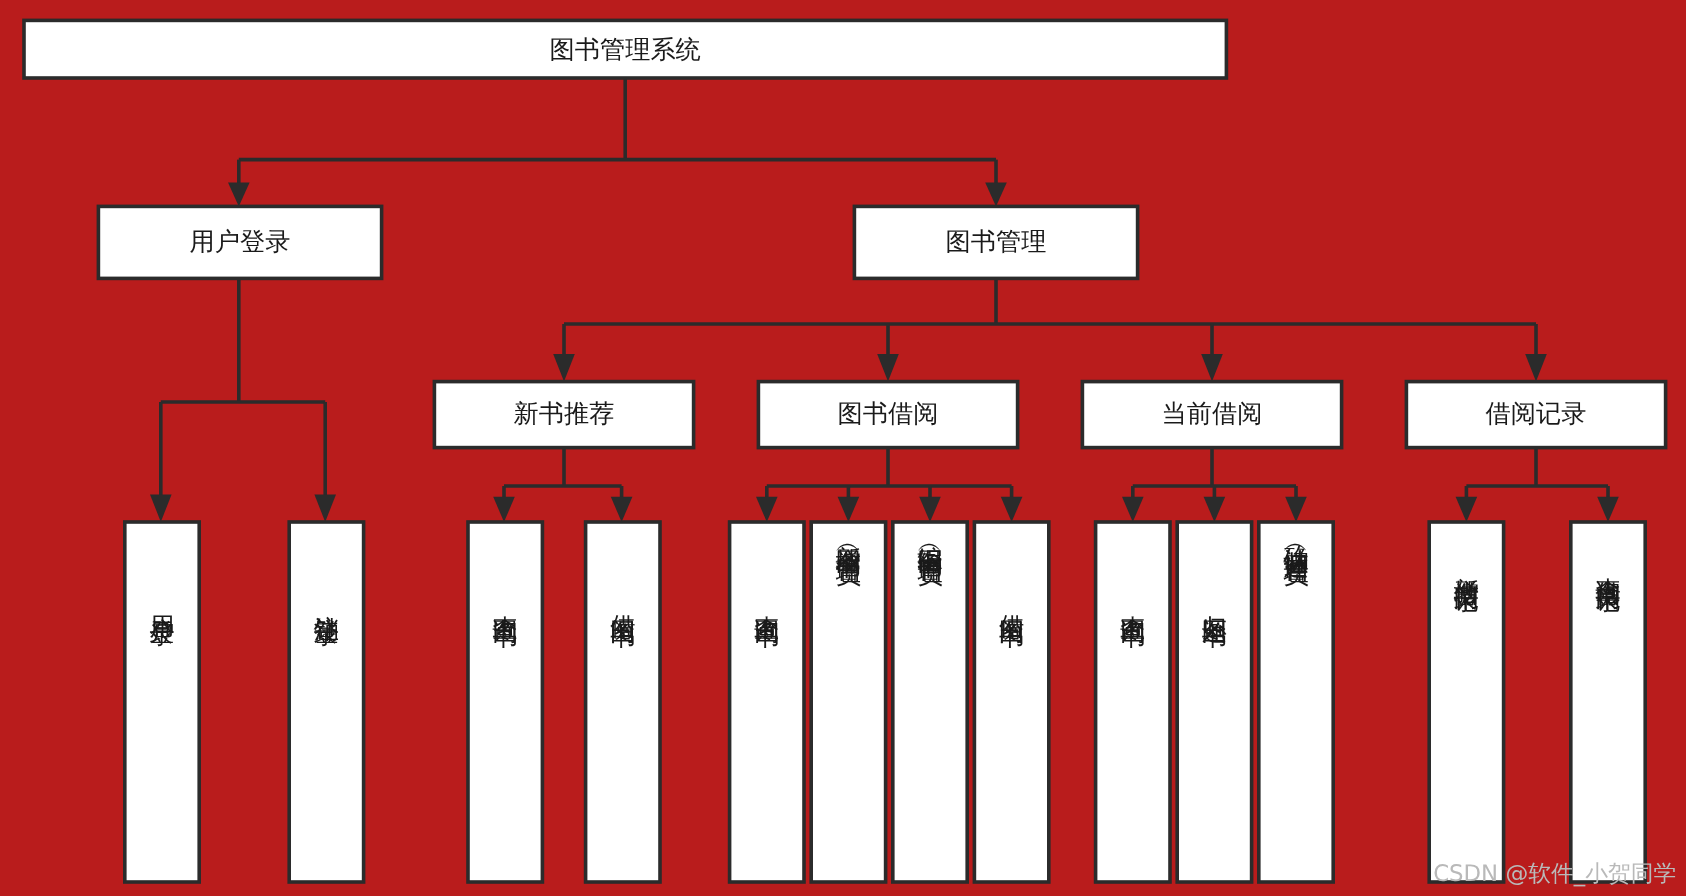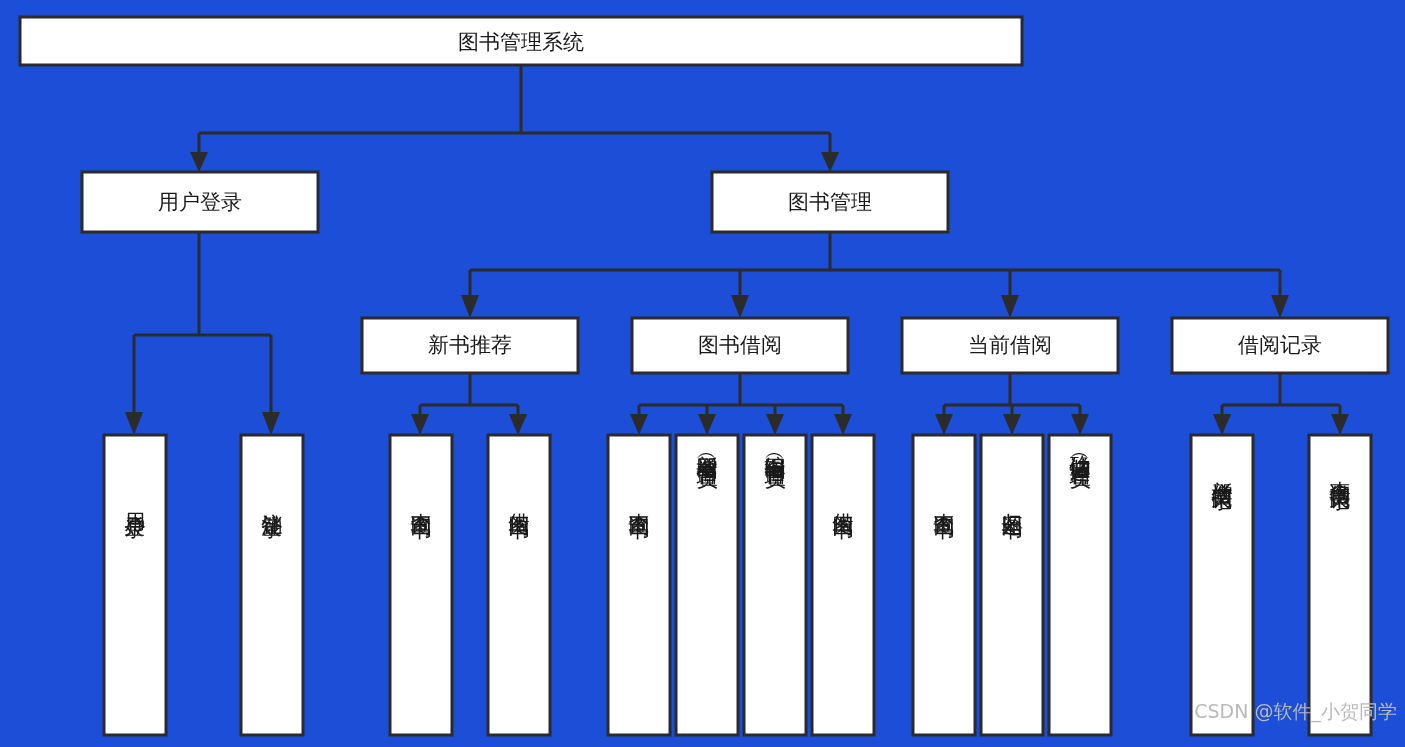--- a/index.html
+++ b/index.html
@@ -11,21 +11,21 @@
   body {
     width: 1405px;
     height: 747px;
     font-family: "DejaVu Sans", "Liberation Sans", sans-serif;
     overflow: hidden;
   }
   #diagram-root {
     position: relative;
     width: 1405px;
     height: 747px;
-    background: #1d4ed8;
+    background: #b91c1c;
   }
   svg#diagram-svg {
     position: absolute;
     top: 0;
     left: 0;
     width: 1405px;
     height: 747px;
     display: block;
   }
   .node-box {
@@ -54,21 +54,21 @@
     font-family: "DejaVu Sans", "Liberation Sans", sans-serif;
     font-size: 21px;
     fill: #1a1a1a;
     text-anchor: middle;
     writing-mode: vertical-rl;
     letter-spacing: 2px;
   }
   .watermark-text {
     position: absolute;
     right: 8px;
-    bottom: 22px;
+    bottom: 6px;
     font-family: "DejaVu Sans", "Liberation Sans", sans-serif;
     font-size: 19px;
     color: #b9b9b9;
     white-space: nowrap;
     user-select: none;
     pointer-events: none;
   }
 </style>
 </head>
 <body>

